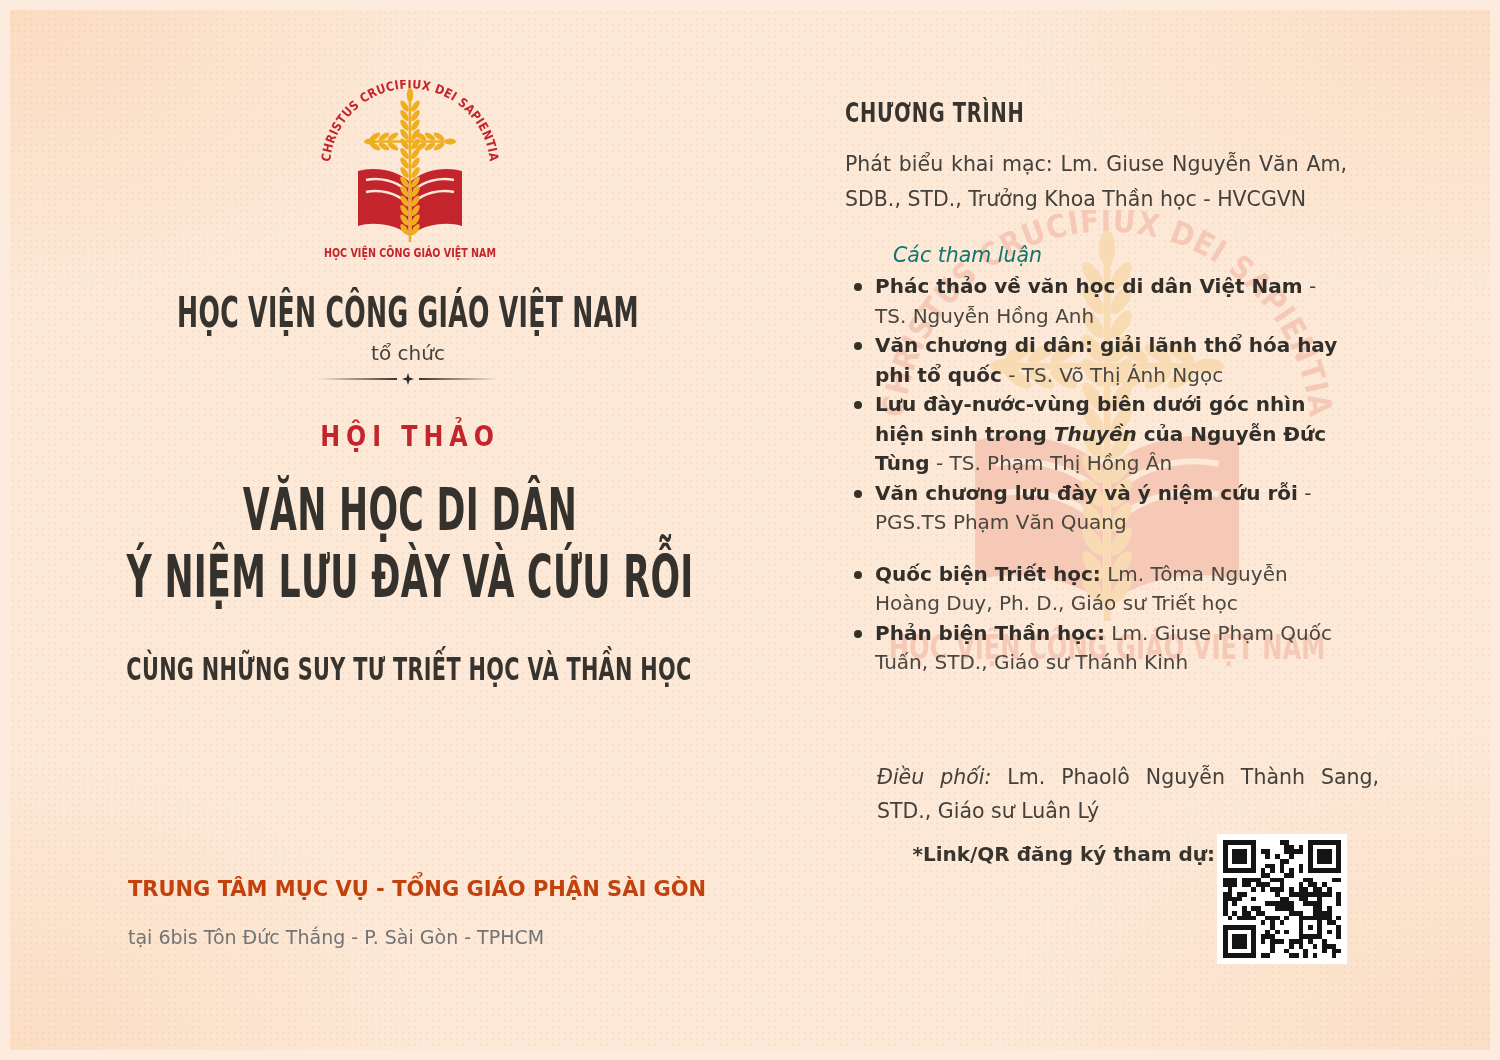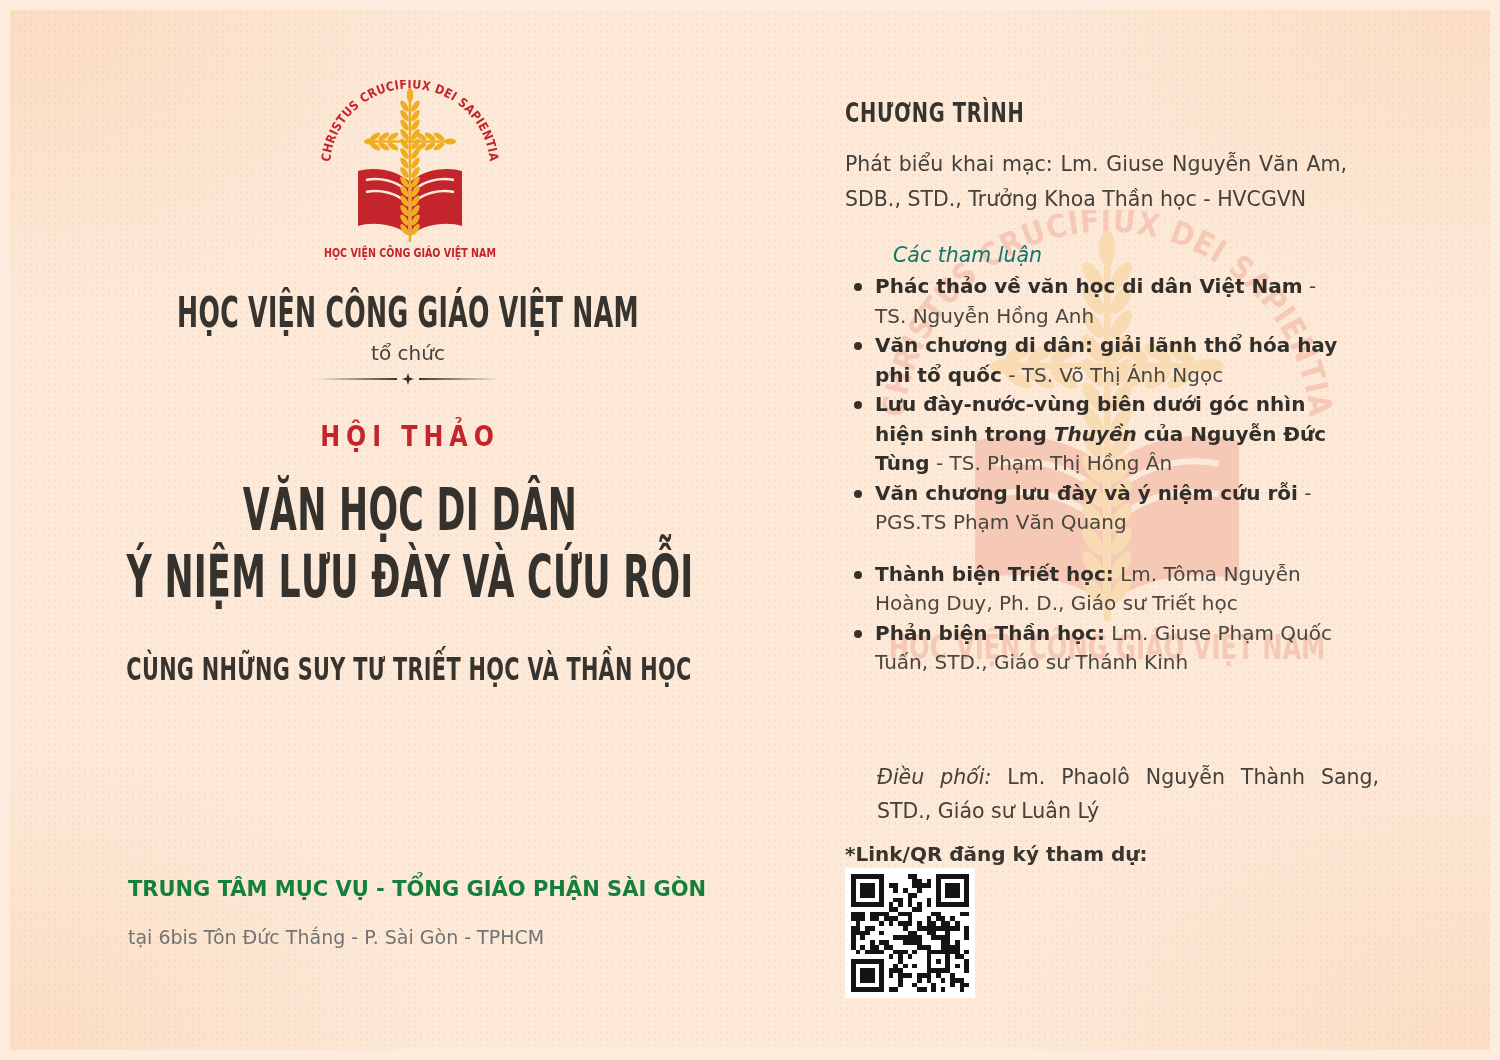--- a/index.html
+++ b/index.html
@@ -36,39 +36,39 @@
   .divider { position:absolute; left:318px; top:372px; width:180px; height:14px; z-index:2; display:flex; align-items:center; justify-content:center; gap:5px;}
   .divider .bar-l { flex:1; height:2px; background:linear-gradient(to right, rgba(60,56,50,0), #3c3832); }
   .divider .bar-r { flex:1; height:2px; background:linear-gradient(to left, rgba(60,56,50,0), #3c3832); }
 
   .event-type { color:#c4242b; font-size:28px; letter-spacing:7px; --sx:0.85; }
   .title-line { font-size:58px; --sx:0.60; color:#35322d; }
   .subtitle   { font-size:32px; --sx:0.65; color:#37342f; }
 
   .when-where { position:absolute; left:128px; top:860px; z-index:2; }
   .when-where .dt   { font-size:21px; font-weight:bold; color:#38352f; }
-  .when-where .ven  { font-size:21px; font-weight:bold; color:#15803d; margin-top:17px; }
+  .when-where .ven  { font-size:21px; font-weight:bold; color:#c2410c; margin-top:17px; }
   .when-where .addr { font-size:19px; color:#737373; margin-top:25px; }
   .prog-head { position:absolute; left:845px; top:97px; font-size:27px; font-weight:bold; color:#37342f;
                white-space:nowrap; transform:scaleX(0.72); transform-origin:left center; letter-spacing:1px; z-index:2;}
   .intro { position:absolute; left:845px; top:147px; width:502px; font-size:20.5px; line-height:35px;
            text-align:justify; color:#44403b; z-index:2;}
   .disc-label { position:absolute; left:893px; top:243px; font-style:italic; font-size:20.5px; color:#0f766e; z-index:2;}
   .prog-list { position:absolute; left:845px; top:272px; width:502px; list-style:none; z-index:2;}
   .prog-list li { position:relative; padding-left:30px; font-size:20px; line-height:29.5px; color:#4a4640; }
   .prog-list li::before { content:""; position:absolute; left:9px; top:11px; width:8px; height:8px;
                           border-radius:50%; background:#343129; }
   .prog-list li.gap { margin-top:22px; }
   .prog-list .t { font-weight:bold; color:#322f2b; }
   .prog-list .t.i { font-style:italic; }
   .coord { position:absolute; left:845px; top:760px; width:502px; font-size:20.5px; line-height:34px;
            text-align:justify; color:#44403b; z-index:2;margin-left:32px;}
   .coord .lbl { font-style:italic; }
   .qr-row { position:absolute; left:845px; top:834px; width:502px; display:flex; justify-content:flex-end;
-            align-items:flex-start; gap:2px; z-index:2;flex-direction:column;}
+            align-items:flex-start; gap:2px; z-index:2;}
   .qr-label { font-size:20px; font-weight:bold; color:#38352f; margin-top:8px; white-space:nowrap; }
   .qr-box { background:#ffffff; padding:6px; width:130px; height:130px; }
 </style>
 </head>
 <body>
 
 <div class="canvas"></div>
 
 <svg width="0" height="0" style="position:absolute" aria-hidden="true">
   <defs>
@@ -176,21 +176,21 @@
 
 <p class="intro">Phát biểu khai mạc: Lm. Giuse Nguyễn Văn Am, SDB., STD., Trưởng Khoa Thần học - HVCGVN</p>
 
 <div class="disc-label">Các tham luận</div>
 
 <ul class="prog-list">
   <li><span class="t">Phác thảo về văn học di dân Việt Nam</span><span> - TS. Nguyễn Hồng Anh</span></li>
   <li><span class="t">Văn chương di dân: giải lãnh thổ hóa hay phi tổ quốc</span><span> - TS. Võ Thị Ánh Ngọc</span></li>
   <li><span class="t">Lưu đày-nước-vùng biên dưới góc nhìn hiện sinh trong </span><span class="t i">Thuyền</span><span class="t"> của Nguyễn Đức Tùng</span><span> - TS. Phạm Thị Hồng Ân</span></li>
   <li><span class="t">Văn chương lưu đày và ý niệm cứu rỗi</span><span> - PGS.TS Phạm Văn Quang</span></li>
-  <li class="gap"><span class="t">Thành biện Triết học:</span><span> Lm. Tôma Nguyễn Hoàng Duy, Ph. D., Giáo sư Triết học</span></li>
+  <li class="gap"><span class="t">Quốc biện Triết học:</span><span> Lm. Tôma Nguyễn Hoàng Duy, Ph. D., Giáo sư Triết học</span></li>
   <li><span class="t">Phản biện Thần học:</span><span> Lm. Giuse Phạm Quốc Tuấn, STD., Giáo sư Thánh Kinh</span></li>
 </ul>
 
 <p class="coord"><span class="lbl">Điều phối:</span><span> Lm. Phaolô Nguyễn Thành Sang, STD., Giáo sư Luân Lý</span></p>
 
 <div class="qr-row">
   <span class="qr-label">*Link/QR đăng ký tham dự:</span>
   <div class="qr-box">
     <svg id="qr" width="118" height="118" viewBox="0 0 25 25" shape-rendering="crispEdges">
         <rect x="0" y="0" width="1" height="1" fill="#141414"></rect>

